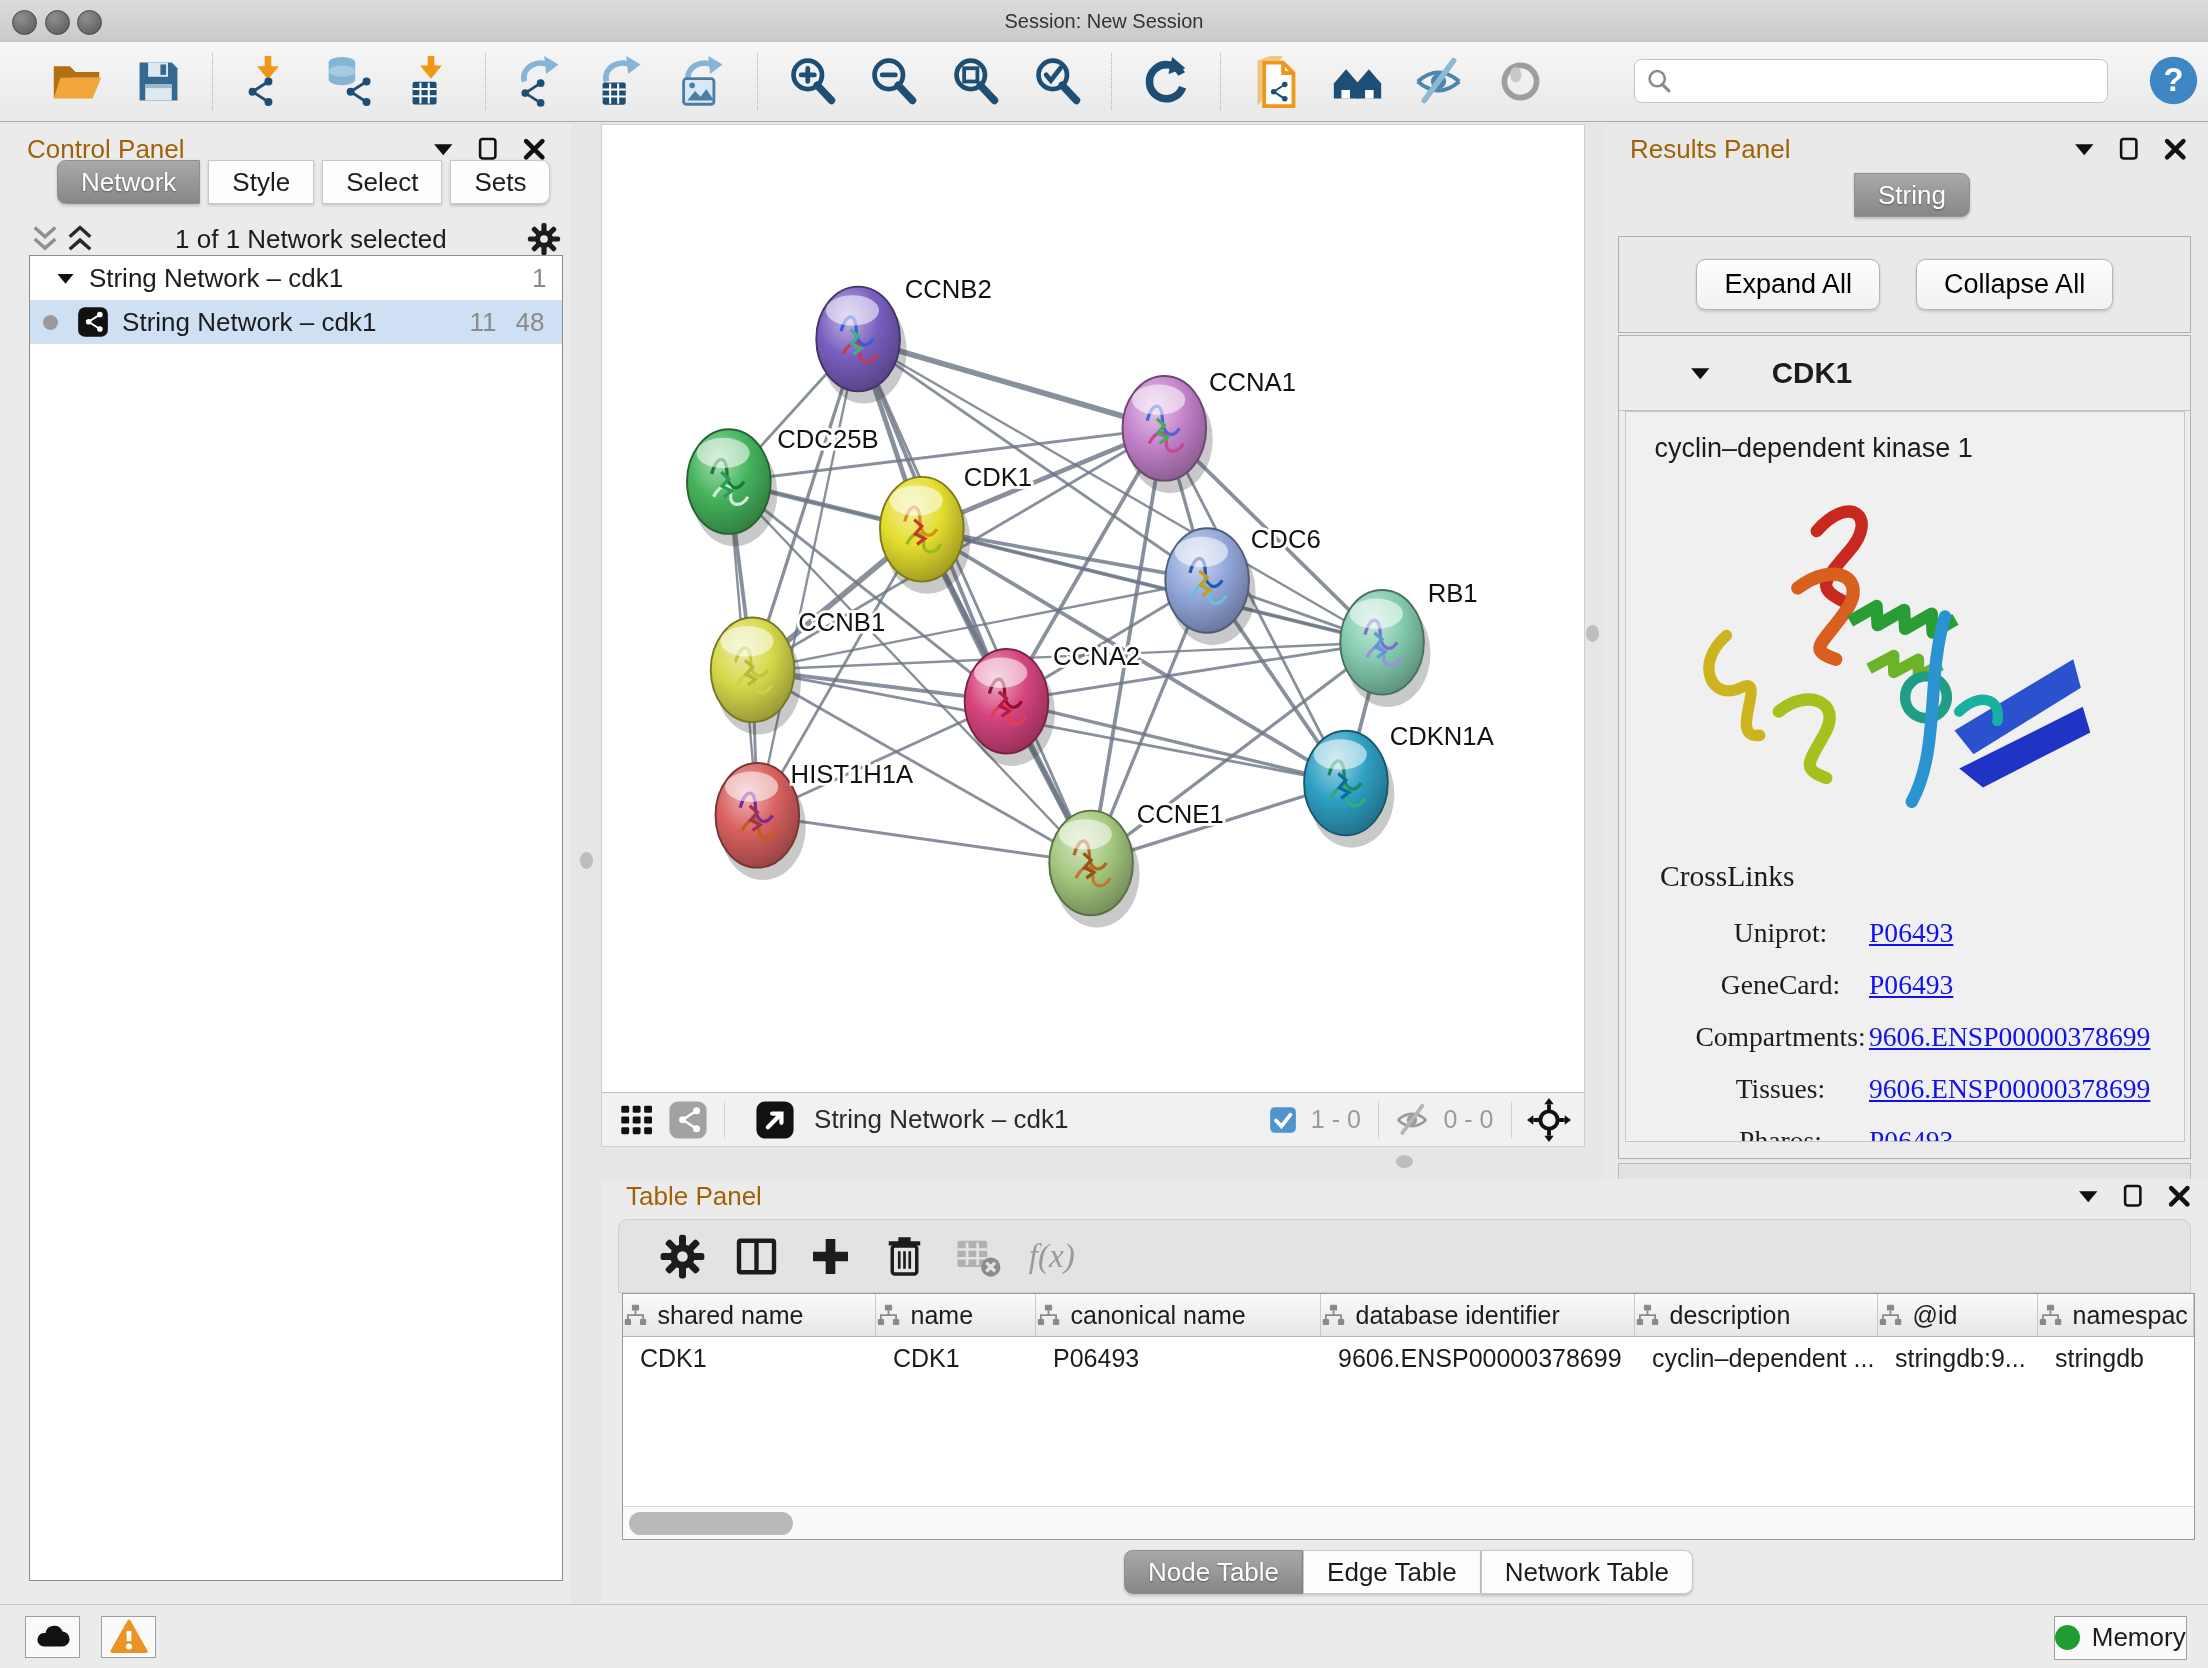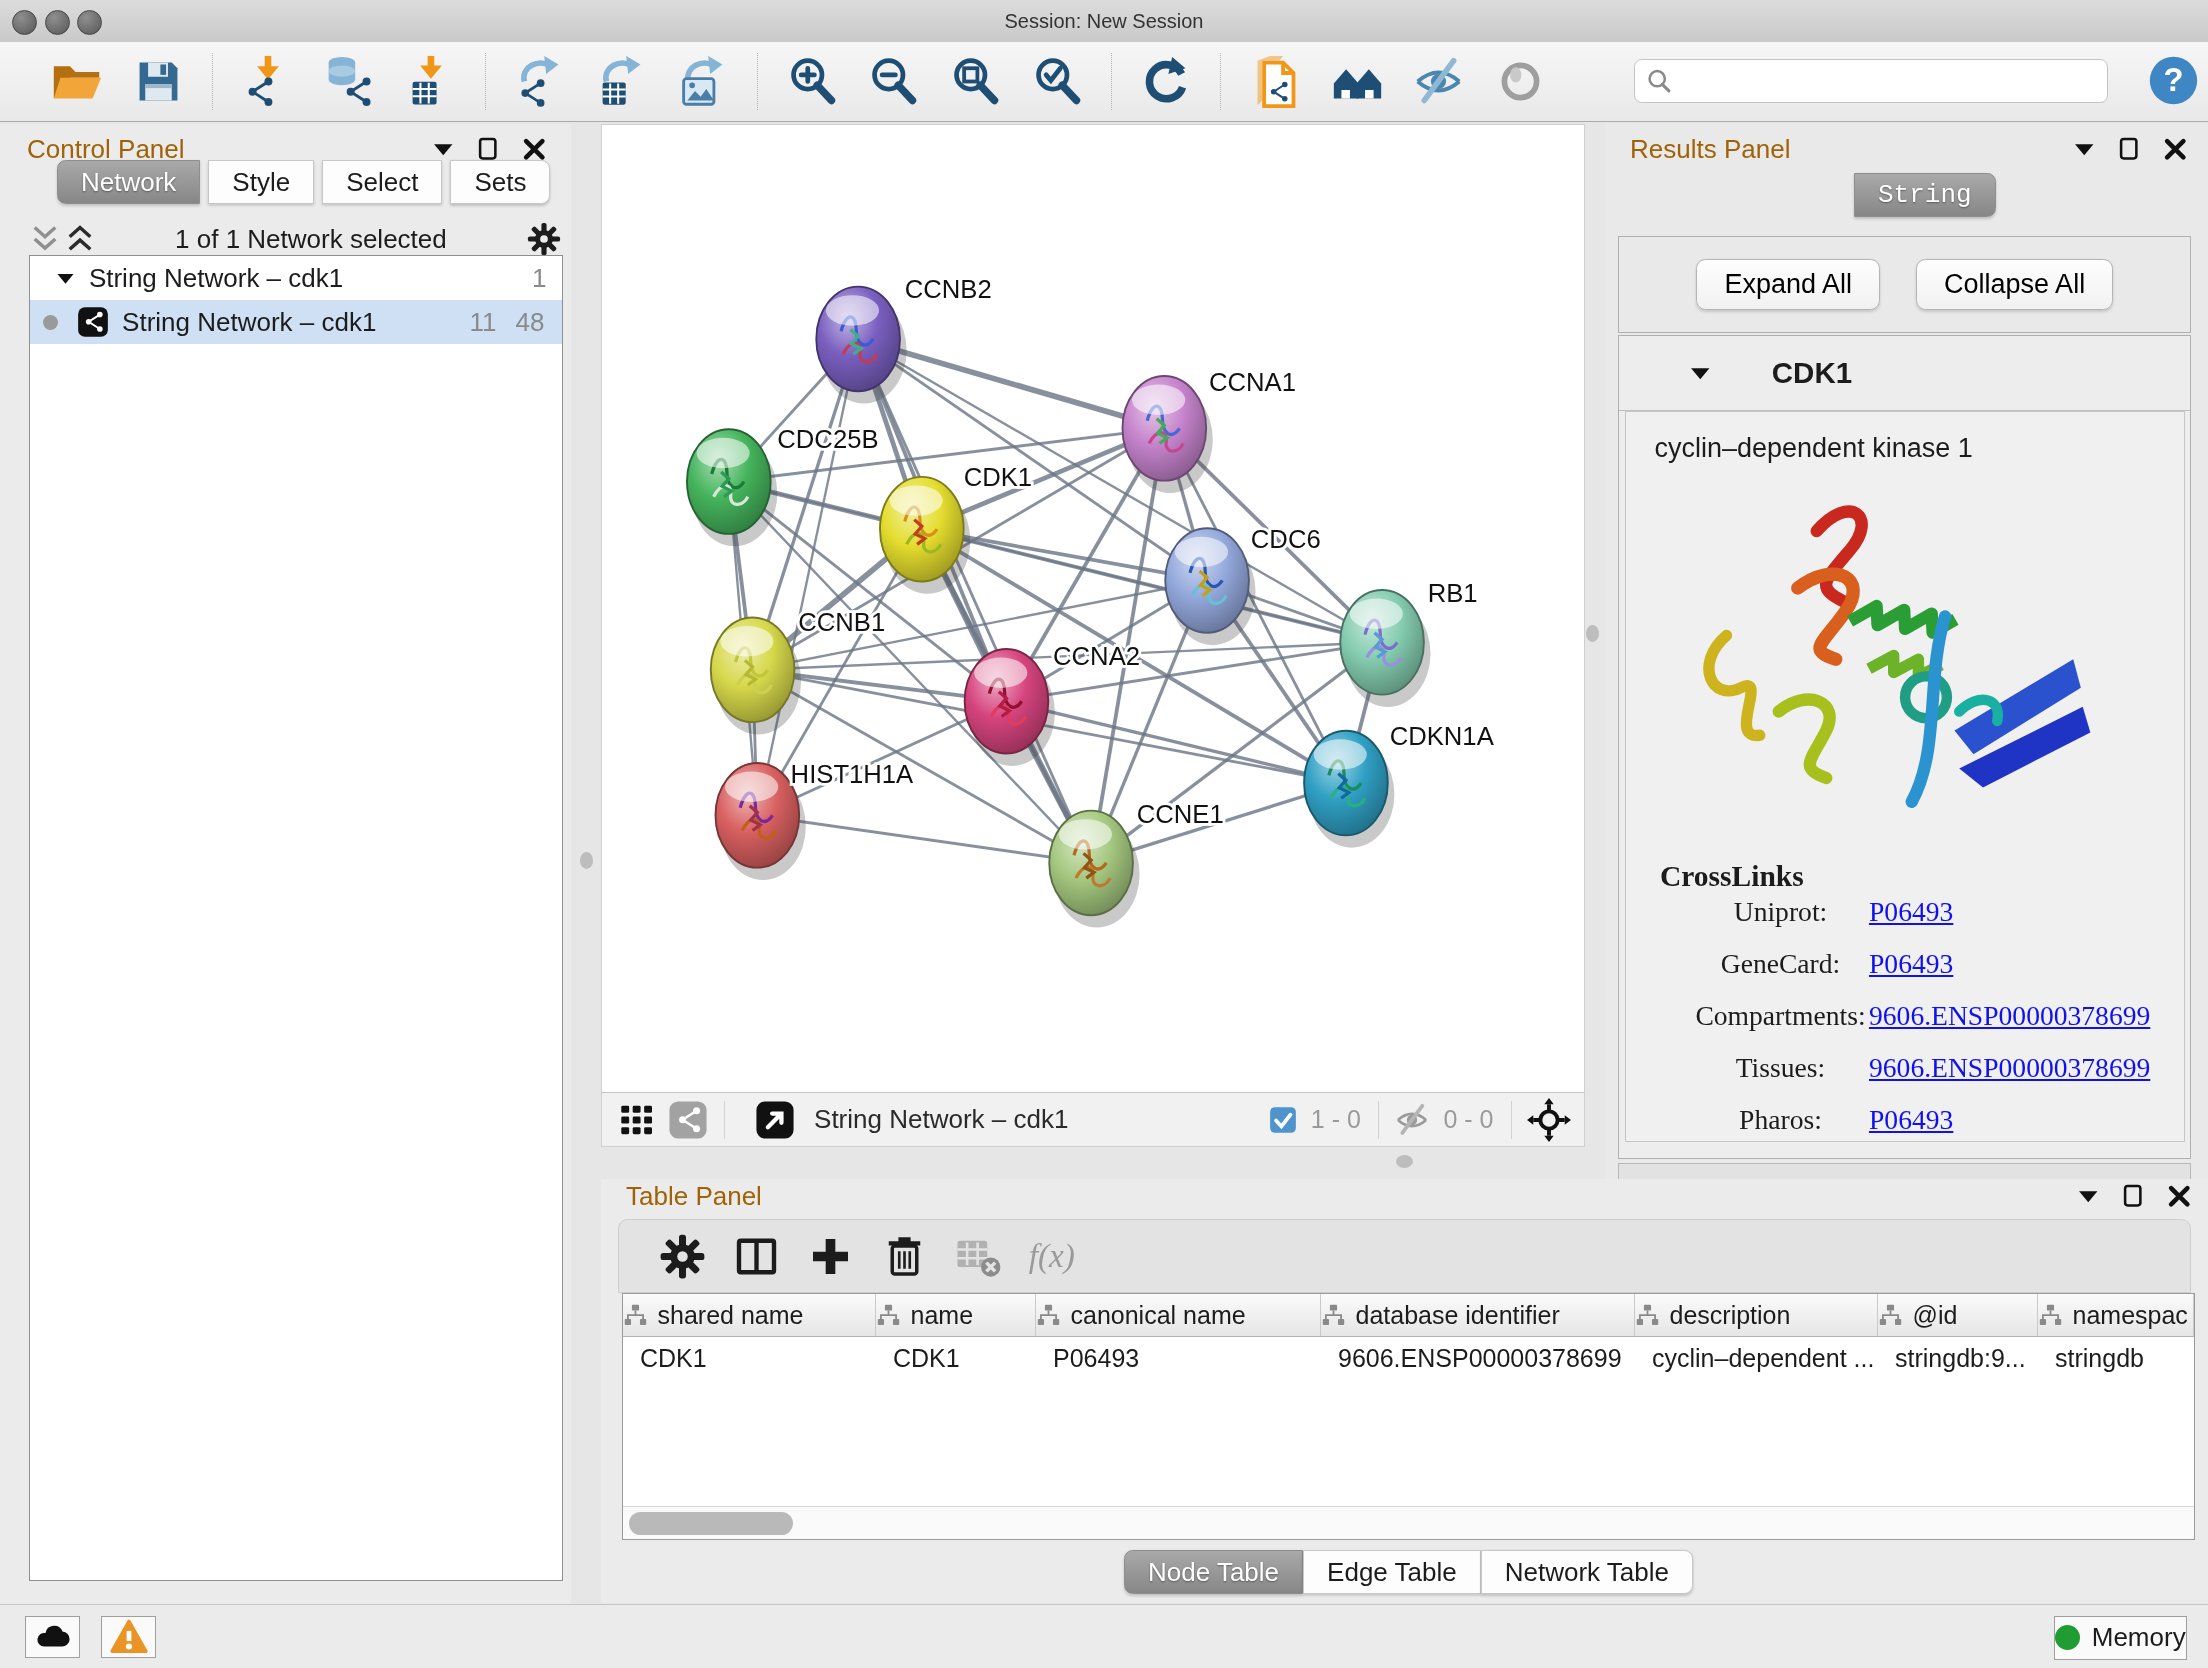--- a/index.html
+++ b/index.html
@@ -50,34 +50,34 @@
   #netbar{left:601px;top:1092px;width:982px;height:53px;background:#f1f1f1;border:1px solid #cfcfcf;
     border-top:1px solid #c4c4c4;display:flex;align-items:center;}
   #netbar .ic{width:40px;height:40px;margin:0 5.7px;}
   .vsep{width:0;height:38px;border-left:1.9px solid #d2d2d2;margin:0 9.5px;}
   #netbar .ntitle{font-size:26px;color:#2a2a2a;margin-left:13.3px;flex:1;}
   #netbar .cntgray{font-size:25px;color:#9a9a9a;margin:0 7.6px;}
   .splitdot{width:13.3px;height:17px;border-radius:50%;background:#bdbdbd;}
   
   #resultspanel{left:1605px;top:124px;width:603px;height:1480px;background:#e9e9e9;}
   #rp-head{left:25px;top:9.5px;width:559px;display:flex;justify-content:space-between;align-items:center;}
-  #rp-tab{left:249px;top:49px;font-family:Liberation Mono, monospace;}
+  #rp-tab{left:249px;top:49px;}
   #rp-btnbox{left:13.3px;top:112px;width:571px;height:95px;border:1.9px solid #b0b0b0;background:#e9e9e9;
     display:flex;align-items:center;justify-content:center;gap:36px;}
   .btn{background:linear-gradient(#fefefe,#f1f1f1);border:1px solid #b5b5b5;border-radius:9.5px;
     font-size:27px;padding:8.6px 27px;box-shadow:0 1.9px 2.9px rgba(0,0,0,.15);cursor:pointer;}
   #rp-section{left:13.3px;top:211px;width:571px;height:822px;border:1.9px solid #b0b0b0;background:#ededed;}
   #rp-sechead{display:flex;align-items:center;height:74px;border-bottom:1px solid #c0c0c0;}
   #rp-sechead .ic{width:28.5px;height:28.5px;margin-left:67px;}
   #rp-secname{font-size:29.5px;font-weight:bold;margin-left:57px;}
   #rp-content{margin:0 5.7px;height:729px;background:#f0f0f0;border:1px solid #c6c6c6;overflow:hidden;}
   #rp-desc{font-size:27px;margin:21px 0 0 28.5px;}
   #protein{margin:9.5px 0 0 48px;}
   #crosslinks{margin:3.8px 0 0 34px;font-family:"Liberation Serif",serif;}
-  #crosslinks .clt{font-size:29.5px;font-weight:bold;margin-bottom:3px;}
+  #crosslinks .clt{font-size:29.5px;font-weight:normal;margin-bottom:24px;}
   .clrow{display:flex;font-size:27.6px;margin-bottom:20px;}
   .clrow .cl-label{width:177px;margin-left:32px;text-align:center;}
   .clrow a{color:#1111ee;text-decoration:underline;cursor:pointer;}
   #rp-scroll{left:13.3px;top:1039px;width:571px;height:30px;border:1.9px solid #b8b8b8;background:#e2e2e2;}
   
   #tablepanel{left:601px;top:1179px;width:1607px;height:424px;background:#ebebeb;}
   #tp-head{left:25px;top:1.9px;width:1567px;display:flex;justify-content:space-between;align-items:center;}
   #tp-toolbar{left:17px;top:40px;width:1573px;height:74px;background:#e3e3e3;border:1px solid #cdcdcd;
     border-radius:9.5px 9.5px 0 0;display:flex;align-items:center;padding-left:27px;box-sizing:border-box;}
   #tp-toolbar .ic{width:49px;height:49px;margin:0 12.4px;cursor:pointer;}

